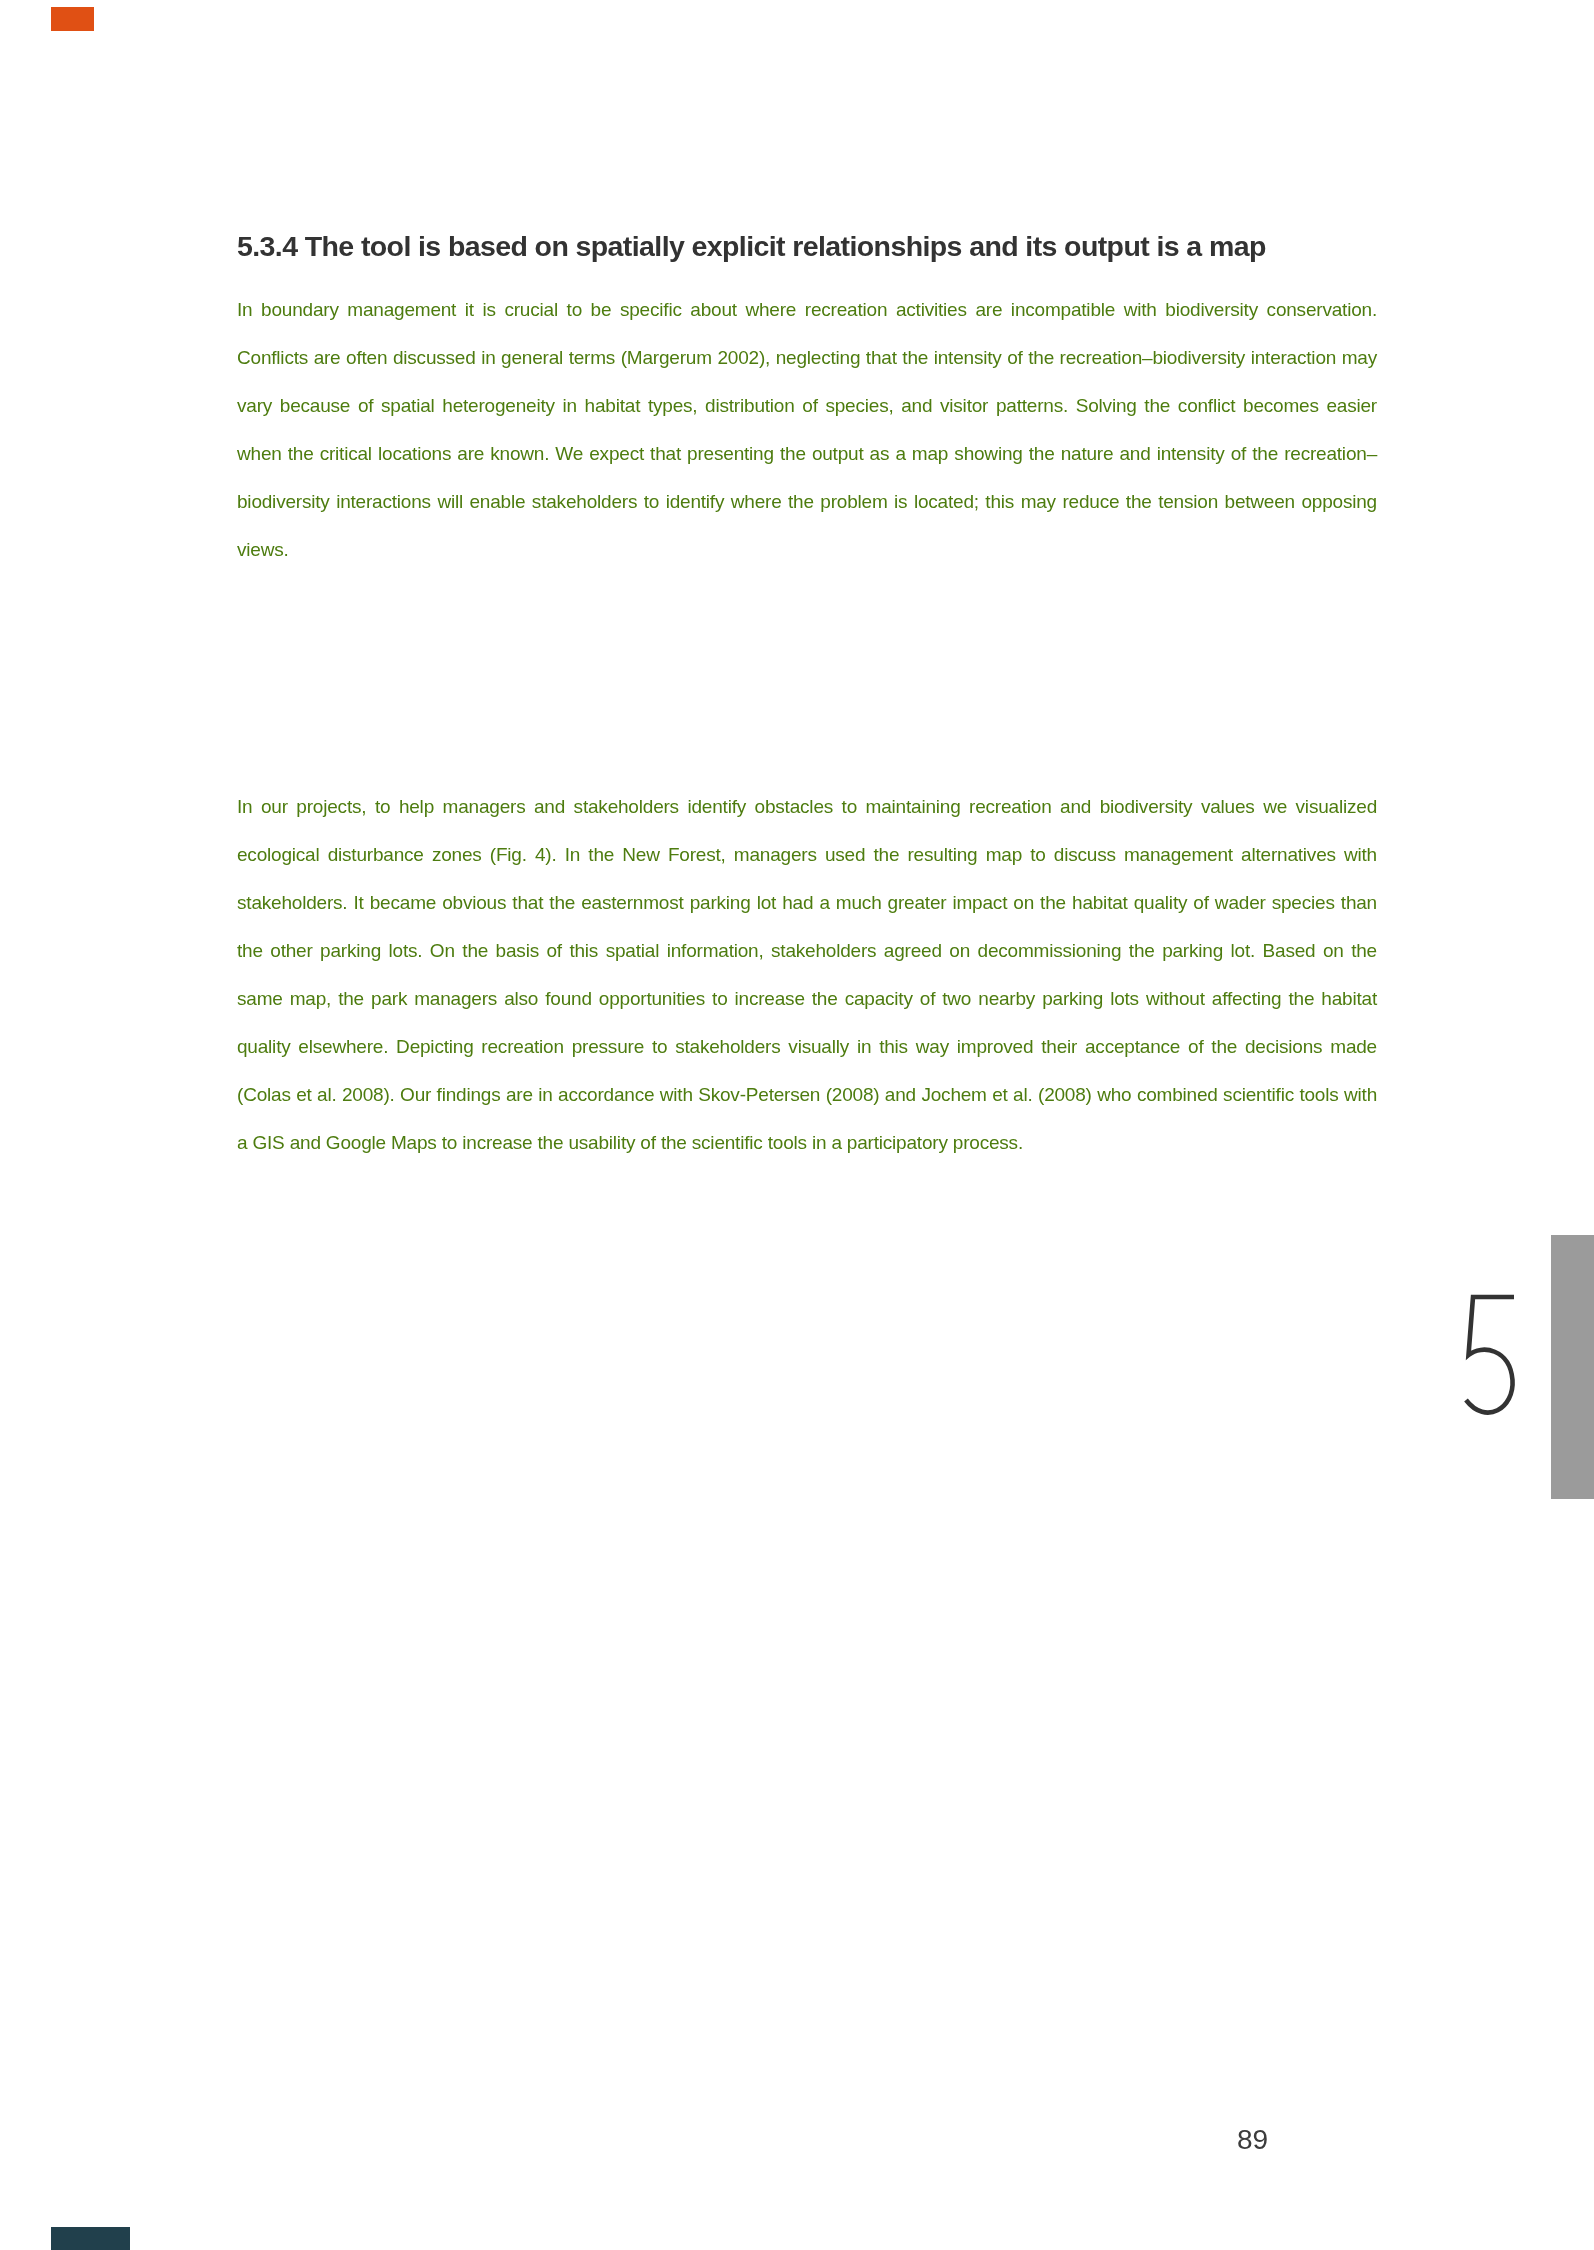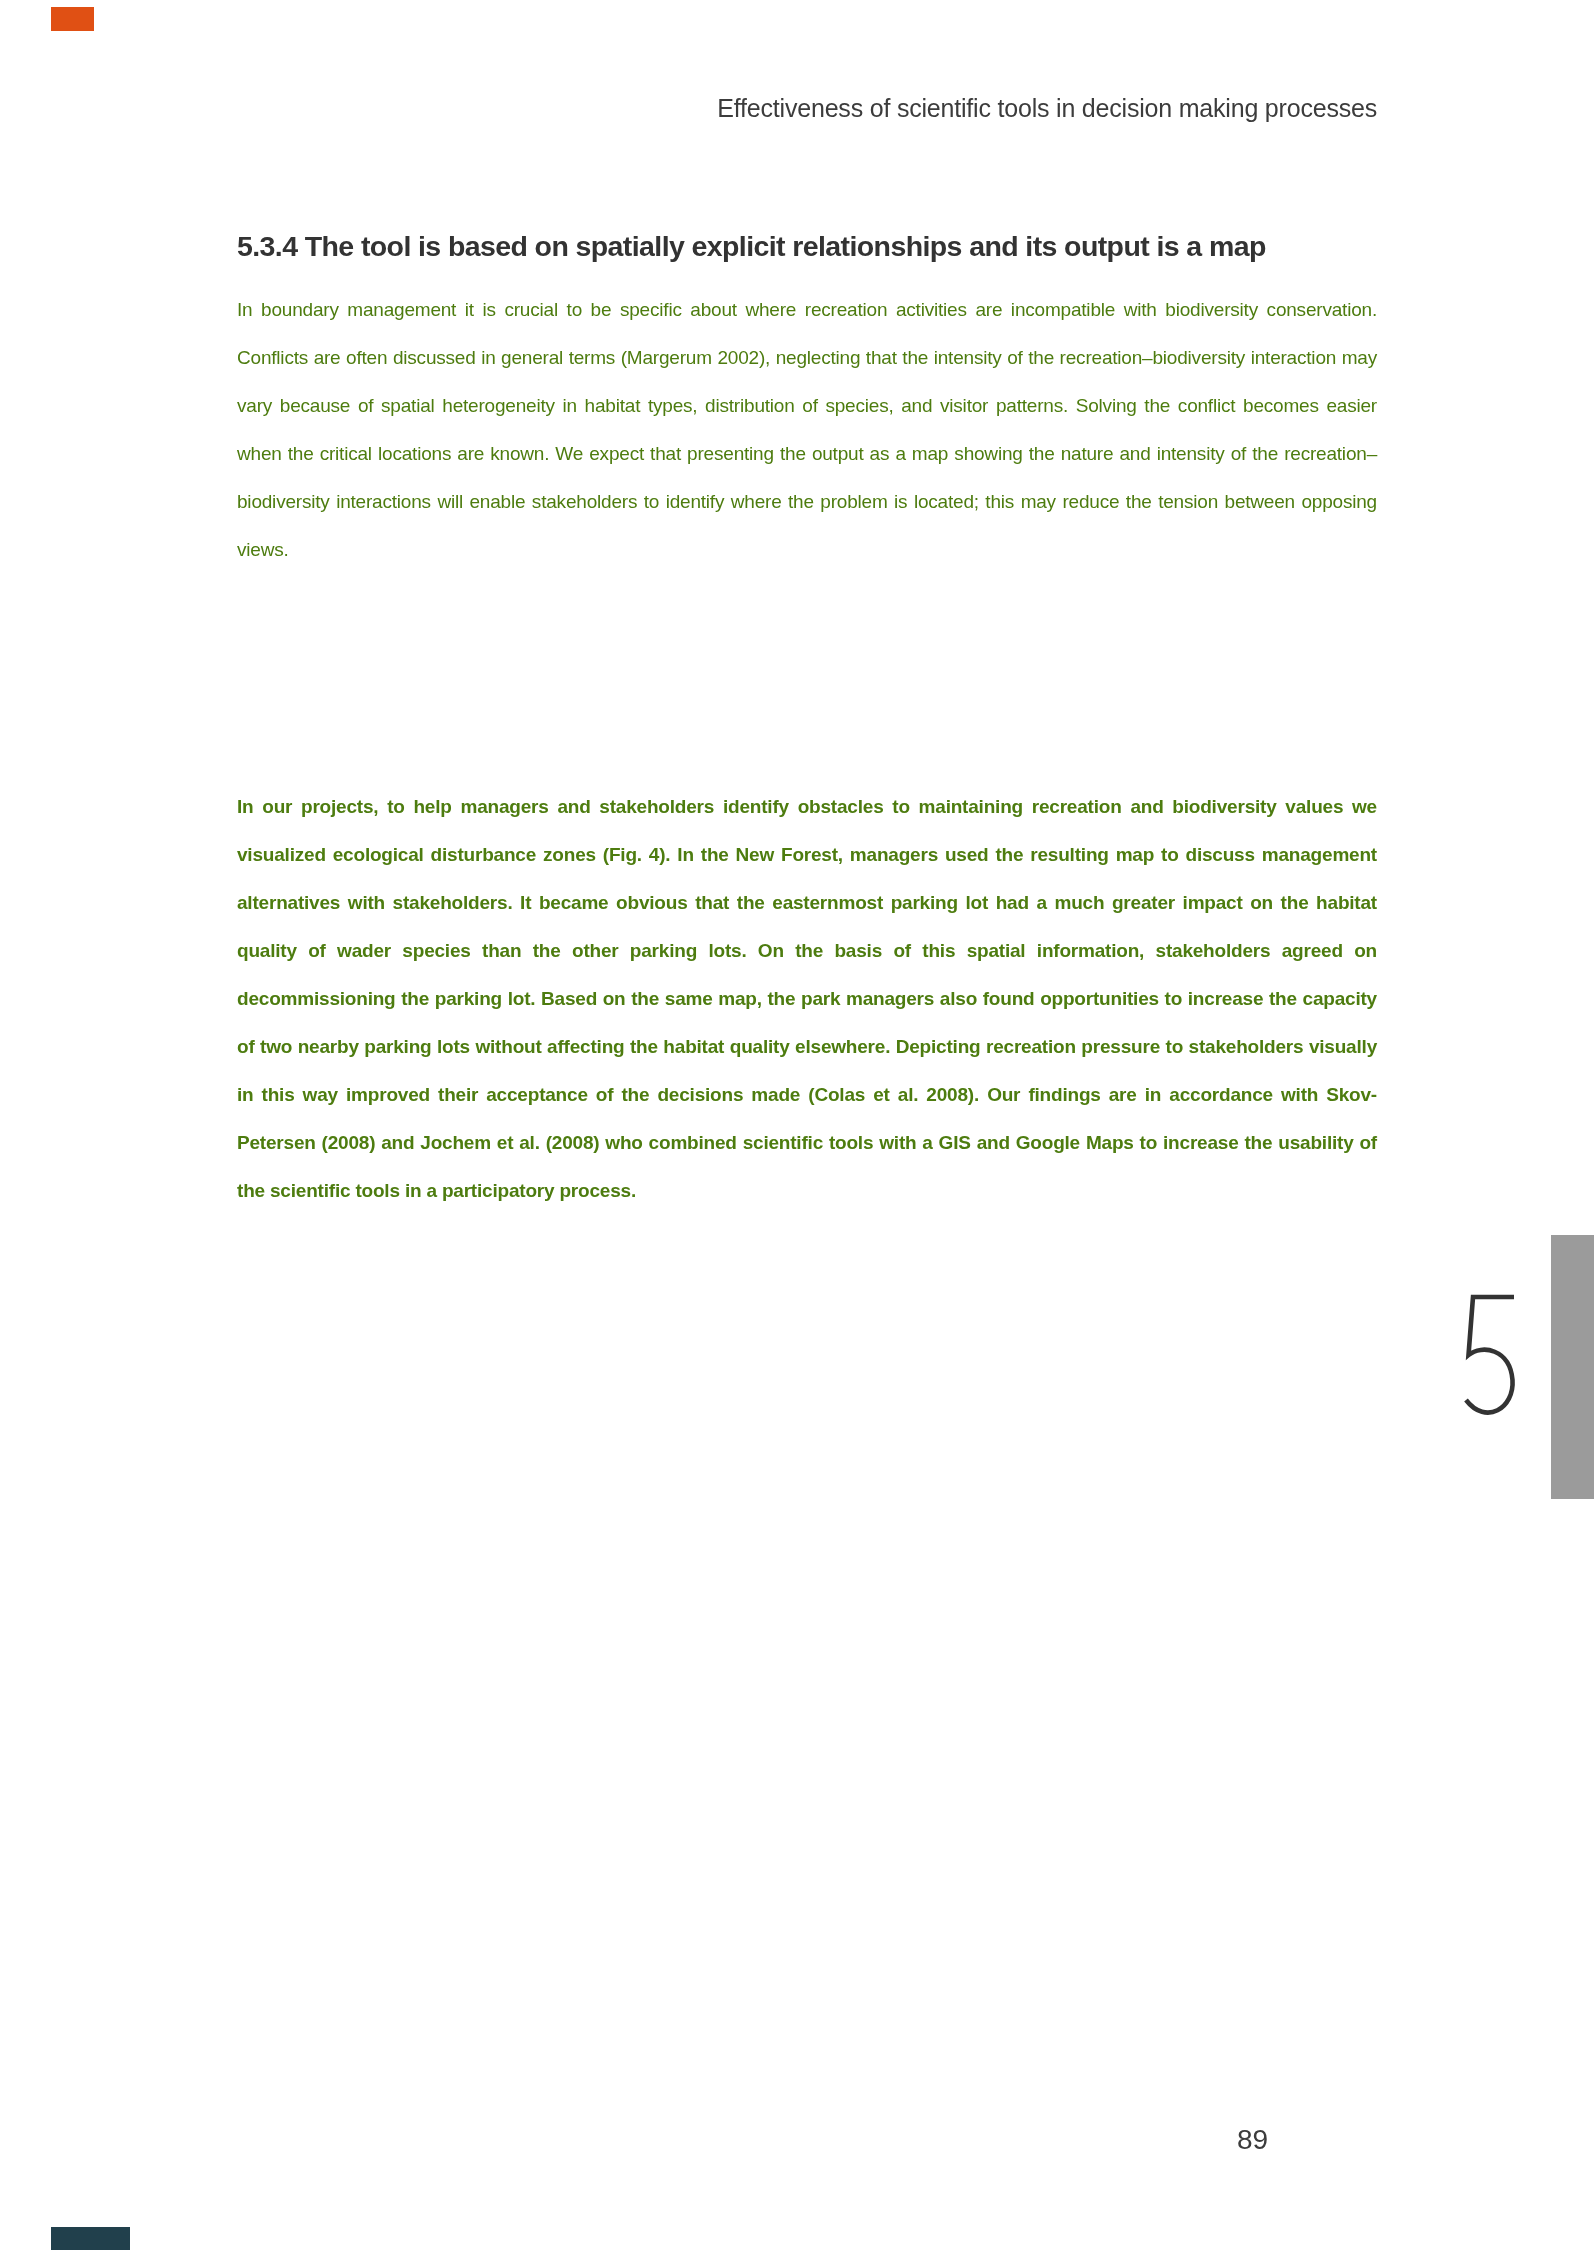--- a/index.html
+++ b/index.html
@@ -66,21 +66,21 @@
     position: absolute;
     left: 237px;
     width: 1140px;
     font-size: 19px;
     line-height: 48px;
     letter-spacing: -0.2px;
     text-align: justify;
     color: #4d7c0f;
   }
   .para-1 { top: 286px; }
-  .para-2 { top: 783px; font-weight: bold; }
+  .para-2 { top: 783px; }
 
   
   .chapter-numeral {
     position: absolute;
     left: 1460px;
     top: 1292px;
     width: 62px;
     height: 140px;
   }
   .chapter-numeral svg {
@@ -110,21 +110,20 @@
     color: #3c3c3c;
   }
 </style>
 </head>
 <body>
 
 <div class="page">
 
   <div class="corner-mark-top"></div>
 
-  <div class="running-header">Effectiveness of scientific tools in decision making processes</div>
 
   <div class="section-heading">5.3.4 The tool is based on spatially explicit relationships and its output is a map</div>
 
   <div class="body-paragraph para-1">In boundary management it is crucial to be specific about where recreation activities are incompatible with biodiversity conservation. Conflicts are often discussed in general terms (Margerum 2002), neglecting that the intensity of the recreation–biodiversity interaction may vary because of spatial heterogeneity in habitat types, distribution of species, and visitor patterns. Solving the conflict becomes easier when the critical locations are known. We expect that presenting the output as a map showing the nature and intensity of the recreation–biodiversity interactions will enable stakeholders to identify where the problem is located; this may reduce the tension between opposing views.</div>
 
   <div class="body-paragraph para-2">In our projects, to help managers and stakeholders identify obstacles to maintaining recreation and biodiversity values we visualized ecological disturbance zones (Fig. 4). In the New Forest, managers used the resulting map to discuss management alternatives with stakeholders. It became obvious that the easternmost parking lot had a much greater impact on the habitat quality of wader species than the other parking lots. On the basis of this spatial information, stakeholders agreed on decommissioning the parking lot. Based on the same map, the park managers also found opportunities to increase the capacity of two nearby parking lots without affecting the habitat quality elsewhere. Depicting recreation pressure to stakeholders visually in this way improved their acceptance of the decisions made (Colas et al. 2008). Our findings are in accordance with Skov-Petersen (2008) and Jochem et al. (2008) who combined scientific tools with a GIS and Google Maps to increase the usability of the scientific tools in a participatory process.</div>
 
   <div class="chapter-numeral" aria-label="5">
     <svg viewBox="0 0 62 140" xmlns="http://www.w3.org/2000/svg" aria-hidden="true">
       <path d="M 54 5 L 13 5 L 8.5 63

